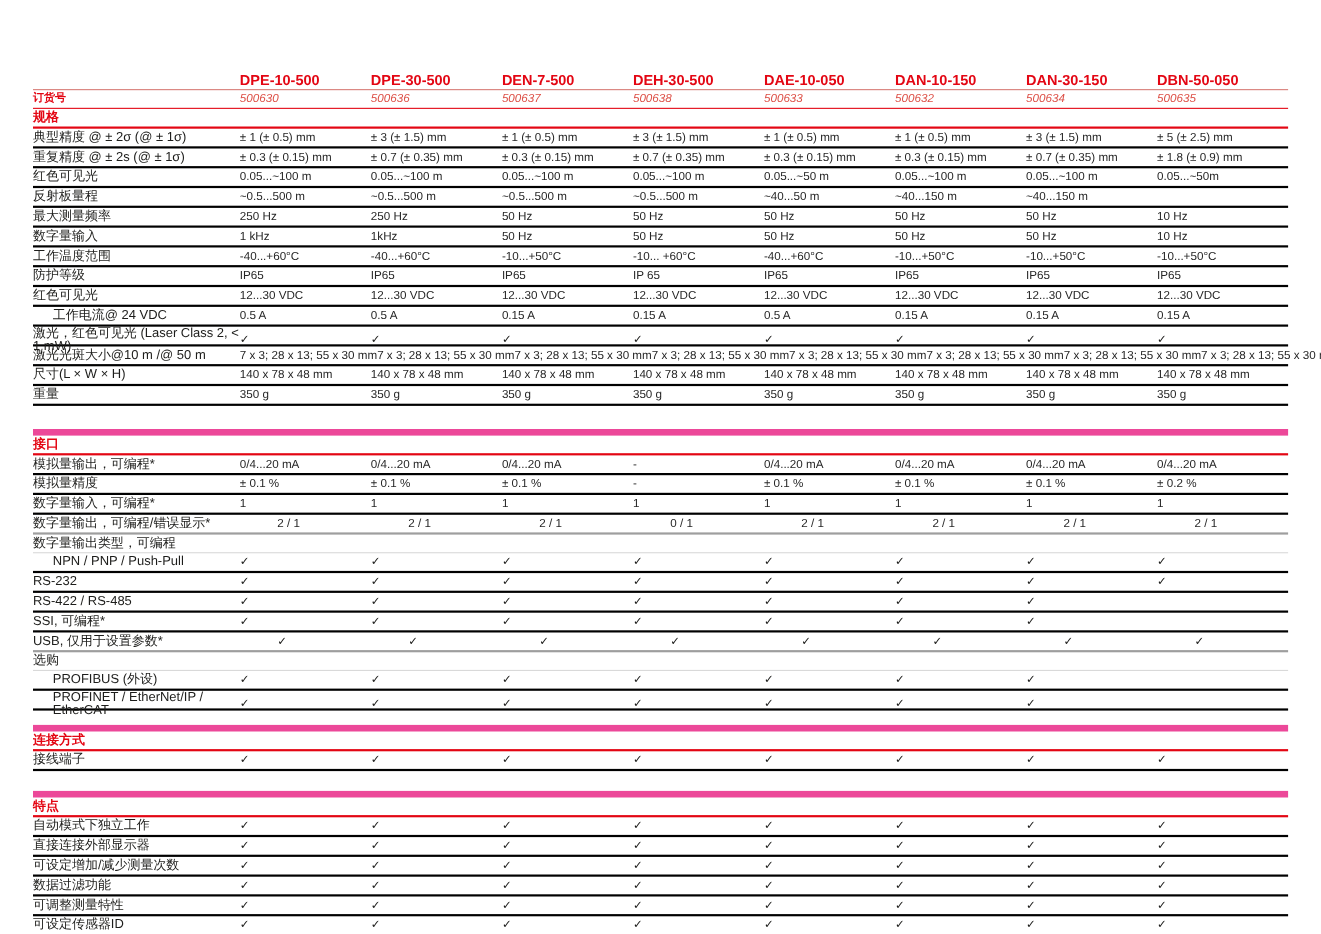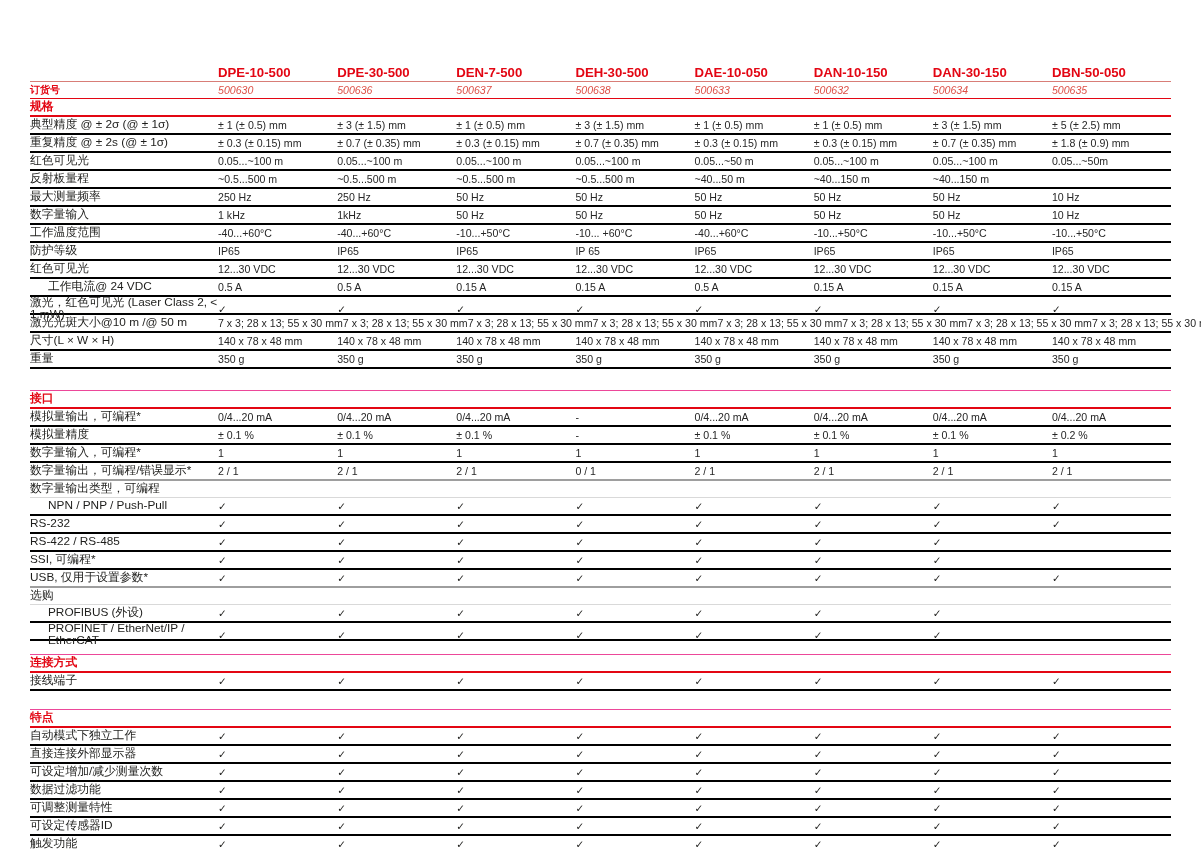--- a/index.html
+++ b/index.html
@@ -19,25 +19,25 @@
   .order-row .label{font-weight:bold;color:#e30613;font-size:10px;}
   .order-row .cell{color:#dd5047;font-style:italic;}
 
   .section{margin-top:0;}
   .section + .section{margin-top:18px;}
   .section.gap-lg{margin-top:21px;}
   .section.gap-sm{margin-top:13px;}
 
   .section-title{height:16px;display:flex;align-items:center;
                  border-bottom:2px solid #e30613;}
-  .section:not(.first) .section-title{border-top:1px solid #ec4899;}
+  .section:not(.first) .section-title{border-top:6px solid #ec4899;}
   .section-title span{font-size:11.8px;font-weight:bold;color:#e30613;line-height:1;}
 
   .data-row{height:16px;border-bottom:2px solid #000000;}
-  .data-row.no-bottom{border-bottom:none;}
+  .data-row.no-bottom{border-bottom:none;gap:34px;}
   .sub-row{height:16px;border-top:2px solid #9e9e9e;border-bottom:1px solid #d9d9d9;}
   .check{font-size:10.5px;color:#1d1d1b;line-height:1;}
 </style>
 </head>
 <body>
 
 <div id="sheet">
   <div class="row header-row">
       <div class="label"></div>
       <div class="cell">DPE-10-500</div>

